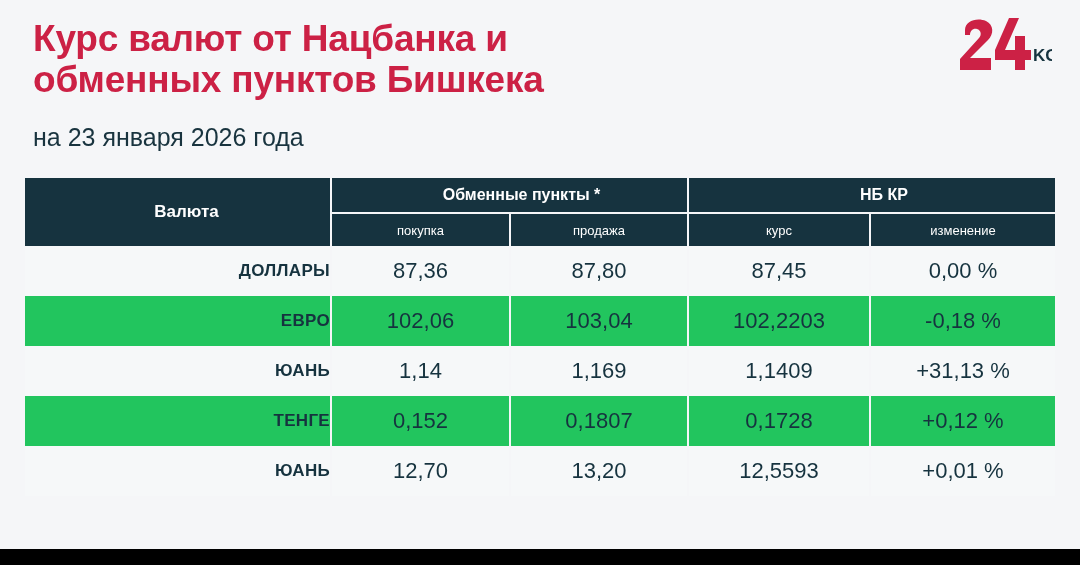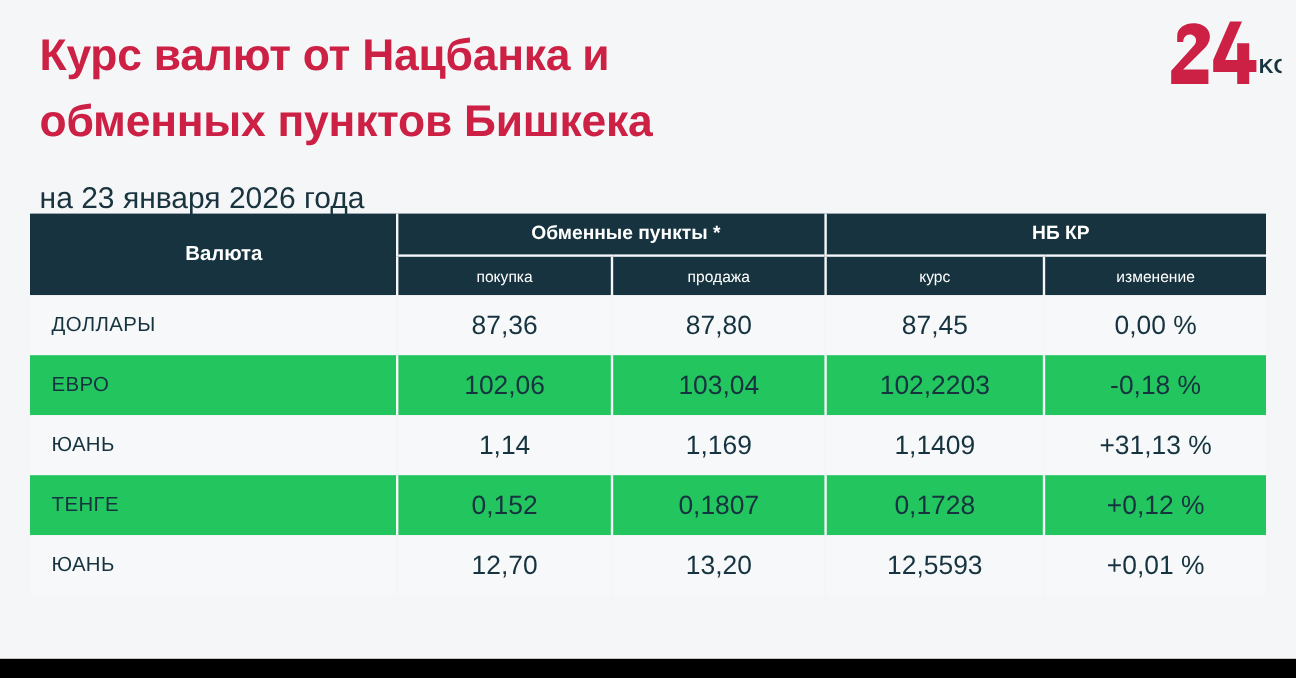--- a/index.html
+++ b/index.html
@@ -24,38 +24,38 @@
   
   .header {
     position: absolute;
     left: 33px;
     top: 18px;
     width: 930px;
   }
   .title {
     color: #cc2145;
     font-size: 37px;
-    line-height: 55px;
+    line-height: 41px;
     font-weight: 700;
     letter-spacing: -0.2px;
     margin: 0;
     white-space: pre-line;
   }
   .subtitle {
     color: #19343f;
     font-size: 25px;
     line-height: 30px;
     font-weight: 400;
     margin: 22px 0 0 0;
   }
 
   
   .logo {
     position: absolute;
-    right: 12px;
+    right: 28px;
     top: 16px;
     width: 95px;
     height: 62px;
   }
   .logo svg { display: block; }
 
   
   .table-wrap {
     position: absolute;
     left: 25px;
@@ -106,24 +106,24 @@
   tbody td {
     height: 50px;
     font-size: 22px;
     color: #16333f;
     text-align: center;
     border: none;
     border-left: 2px solid #f5f6f8;
     padding: 0;
   }
   tbody td.cur {
-    text-align: left;
+    text-align: right;
     padding-left: 18px;
     font-size: 17px;
-    font-weight: 400;
+    font-weight: 700;
     letter-spacing: 0.3px;
     border-left: none;
     margin-top: 28px;
   }
   tbody tr.odd  td { background: #f6f8f9; }
   tbody tr.even td { background: #22c55e; }
 
   
   .footnote {
     position: absolute;

